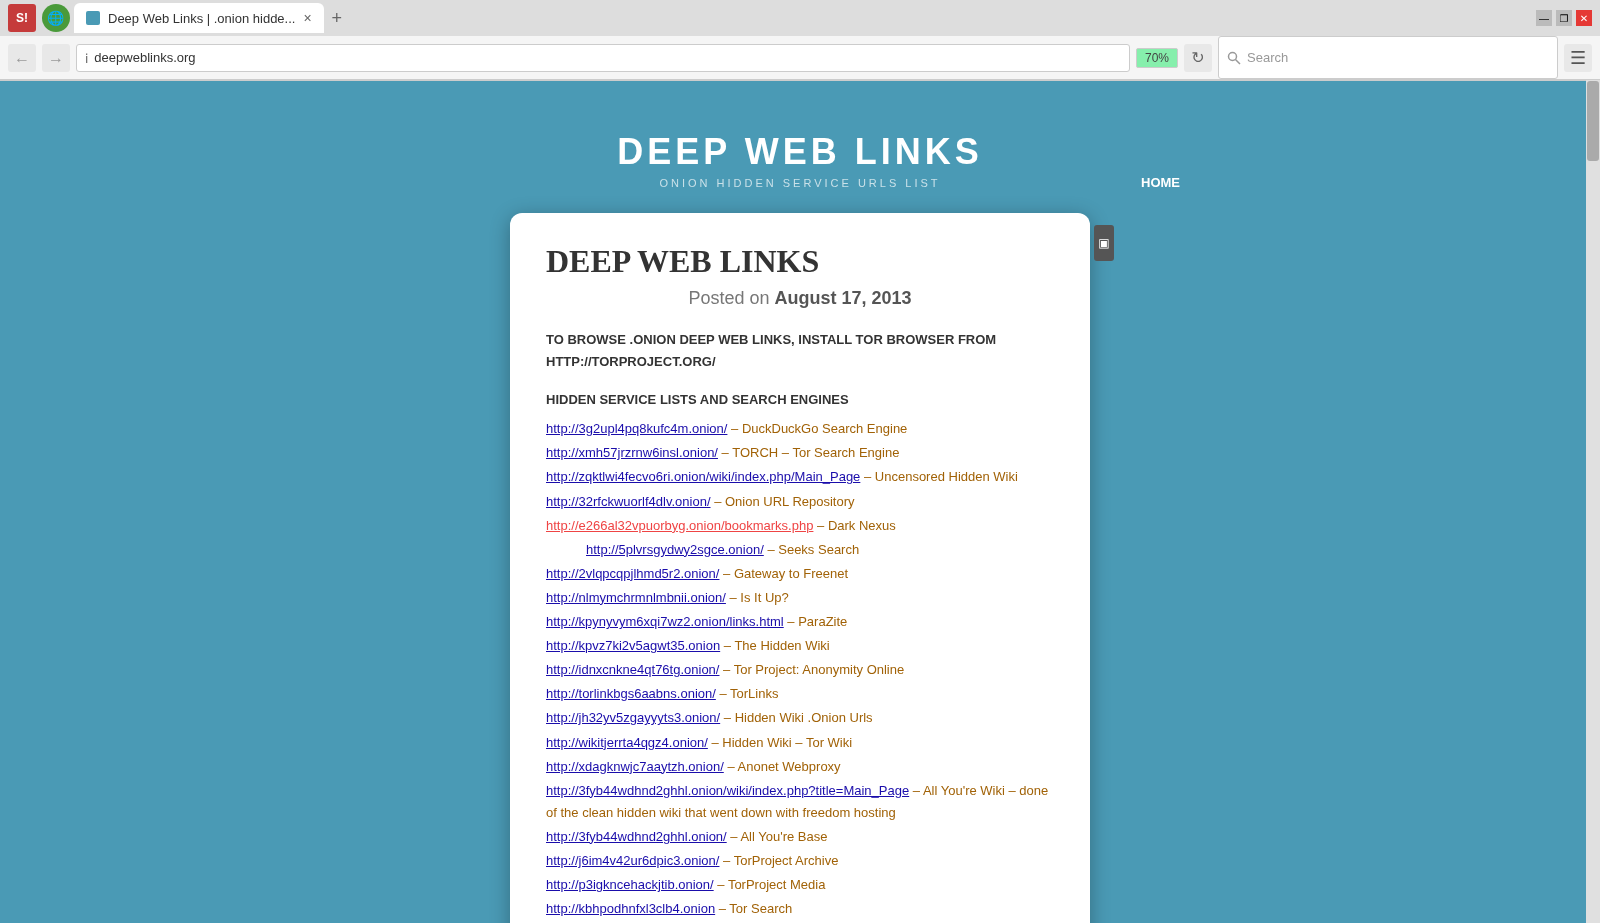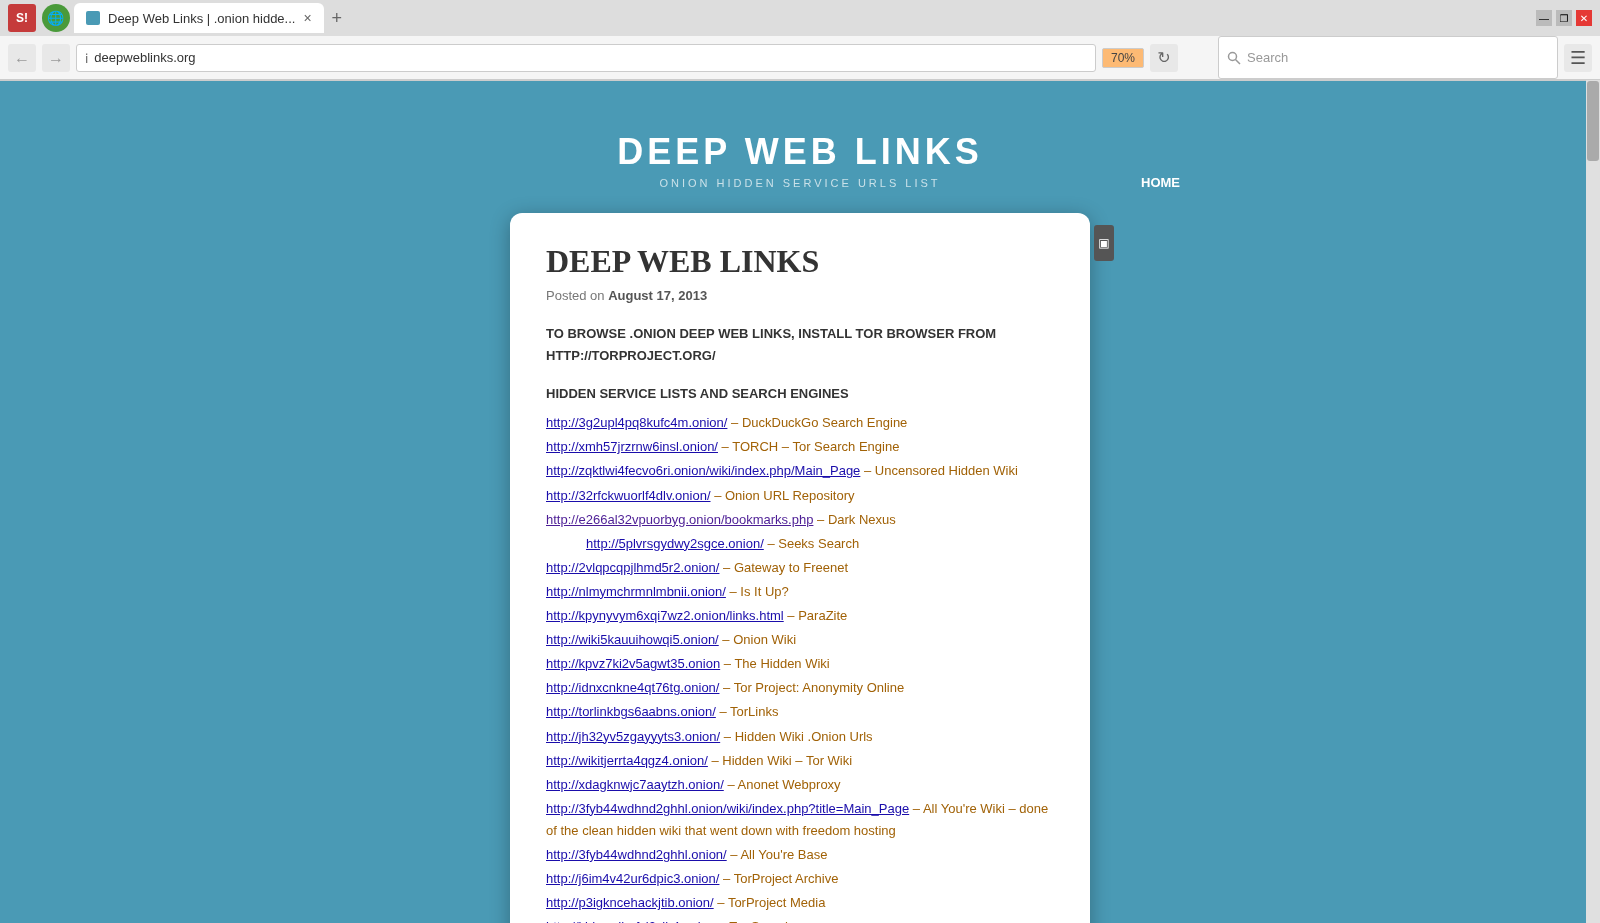--- a/index.html
+++ b/index.html
@@ -17,42 +17,42 @@
     .win-btn.maximize { background: #bbb; }
     .win-btn.close { background: #e53935; color: white; }
 
     .nav-bar { background: #f5f5f5; display: flex; align-items: center; padding: 4px 8px; gap: 6px; height: 44px; border-bottom: 1px solid #ccc; }
     .nav-icon { width: 28px; height: 28px; border-radius: 3px; background: #e8e8e8; display: flex; align-items: center; justify-content: center; cursor: pointer; font-size: 14px; color: #555; border: none; }
     .s-logo { width: 28px; height: 28px; background: #c53b3b; border-radius: 3px; display: flex; align-items: center; justify-content: center; color: white; font-size: 12px; font-weight: bold; }
     .earth-btn { width: 28px; height: 28px; background: #4a9a3a; border-radius: 50%; display: flex; align-items: center; justify-content: center; font-size: 14px; cursor: pointer; }
     .back-btn, .fwd-btn { color: #999; font-size: 16px; }
     .info-icon { color: #666; font-size: 13px; }
     .address-bar { flex: 1; height: 28px; background: white; border: 1px solid #ccc; border-radius: 3px; padding: 0 8px; font-size: 13px; color: #333; display: flex; align-items: center; gap: 6px; }
-    .zoom-level { background: #fdba74; border: 1px solid #ccc; padding: 2px 8px; font-size: 12px; color: #444; border-radius: 2px; }
+    .zoom-level { background: #86efac; border: 1px solid #ccc; padding: 2px 8px; font-size: 12px; color: #444; border-radius: 2px; }
     .refresh-btn { color: #666; font-size: 16px; cursor: pointer; }
-    .search-box { height: 43px; background: white; border: 1px solid #ccc; border-radius: 3px; padding: 0 8px; font-size: 13px; color: #999; display: flex; align-items: center; gap: 6px; min-width: 340px; margin-left: 34px; }
+    .search-box { height: 43px; background: white; border: 1px solid #ccc; border-radius: 3px; padding: 0 8px; font-size: 13px; color: #999; display: flex; align-items: center; gap: 6px; min-width: 340px; }
     .menu-btn { font-size: 18px; color: #555; cursor: pointer; padding: 0 6px; }
 
     
     .page-content { background: #4a9ab5; padding: 30px 0 60px; display: flex; flex-direction: column; align-items: center; }
     .site-title { font-size: 36px; font-weight: bold; color: white; letter-spacing: 4px; font-family: 'Arial Black', Arial, sans-serif; }
     .site-subtitle { font-size: 11px; color: rgba(255,255,255,0.7); letter-spacing: 3px; margin-top: 4px; }
 
     .site-header-wrapper { width: 100%; display: flex; justify-content: center; align-items: flex-start; padding-top: 20px; position: relative; }
     .header-center { text-align: center; }
     .home-link { color: white; font-size: 13px; font-weight: bold; text-decoration: none; position: absolute; top: 20px; right: 420px; margin-top: 44px; }
 
     
     .article-card { background: white; border-radius: 12px; width: 580px; padding: 30px 36px; position: relative; box-shadow: 0 4px 20px rgba(0,0,0,0.3); }
     .article-card-wrapper { position: relative; }
     .scroll-indicator { position: absolute; right: -24px; top: 12px; background: #555; width: 20px; height: 36px; border-radius: 3px; display: flex; align-items: center; justify-content: center; }
     .scroll-icon { color: white; font-size: 12px; }
 
     .article-title { font-size: 32px; font-weight: bold; color: #333; margin-bottom: 8px; font-family: Georgia, serif; }
-    .article-meta { font-size: 13px; color: #777; margin-bottom: 20px; }
+    .article-meta { font-size: 18px; color: #777; margin-bottom: 20px; text-align: center; }
     .article-meta strong { font-weight: bold; color: #555; }
 
     .article-body { font-size: 13px; line-height: 1.7; color: #333; }
     .article-body p { margin-bottom: 10px; }
     .article-body a { color: #1a0dab; text-decoration: underline; }
     .article-body .section-header { font-weight: bold; font-size: 13px; margin-top: 16px; margin-bottom: 7px; }
     .article-body .link-item { display: block; margin-bottom: 2px; font-size: 13px; }
     .article-body .link-url { color: #1a0dab; text-decoration: underline; }
     .article-body .link-desc { color: #a16207; }
 
@@ -122,26 +122,25 @@
       <div class="article-body">
         <p class="bold-text">TO BROWSE .ONION DEEP WEB LINKS, INSTALL TOR BROWSER FROM HTTP://TORPROJECT.ORG/</p>
 
         <p class="section-header">HIDDEN SERVICE LISTS AND SEARCH ENGINES</p>
 
         <div id="links-container">
             <div class="link-item"><span class="link-url" style="color:#1a0dab;text-decoration:underline;cursor:pointer;">http://3g2upl4pq8kufc4m.onion/</span><span class="link-desc"> – DuckDuckGo Search Engine</span></div>
             <div class="link-item"><span class="link-url" style="color:#1a0dab;text-decoration:underline;cursor:pointer;">http://xmh57jrzrnw6insl.onion/</span><span class="link-desc"> – TORCH – Tor Search Engine</span></div>
             <div class="link-item"><a class="link-url" href="#">http://zqktlwi4fecvo6ri.onion/wiki/index.php/Main_Page</a><span class="link-desc"> – Uncensored Hidden Wiki</span></div>
             <div class="link-item"><span class="link-url" style="color:#1a0dab;text-decoration:underline;cursor:pointer;">http://32rfckwuorlf4dlv.onion/</span><span class="link-desc"> – Onion URL Repository</span></div>
-            <div class="link-item"><span class="link-url" style="color:#4c1d95;text-decoration:underline;cursor:pointer;">http://e266al32vpuorbyg.onion/bookmarks.php</span><span class="link-desc"> – Dark Nexus</span></div>
+            <div class="link-item"><span class="link-url" style="color:#ef4444;text-decoration:underline;cursor:pointer;">http://e266al32vpuorbyg.onion/bookmarks.php</span><span class="link-desc"> – Dark Nexus</span></div>
             <div class="link-item"><span class="link-url" style="color:#1a0dab;text-decoration:underline;cursor:pointer;padding-left:40px;">http://5plvrsgydwy2sgce.onion/</span><span class="link-desc"> – Seeks Search</span></div>
             <div class="link-item"><span class="link-url" style="color:#1a0dab;text-decoration:underline;cursor:pointer;">http://2vlqpcqpjlhmd5r2.onion/</span><span class="link-desc"> – Gateway to Freenet</span></div>
             <div class="link-item"><span class="link-url" style="color:#1a0dab;text-decoration:underline;cursor:pointer;">http://nlmymchrmnlmbnii.onion/</span><span class="link-desc"> – Is It Up?</span></div>
             <div class="link-item"><span class="link-url" style="color:#1a0dab;cursor:pointer;">http://kpynyvym6xqi7wz2.onion/links.html</span><span class="link-desc"> – ParaZite</span></div>
-            <div class="link-item"><span class="link-url" style="color:#1a0dab;text-decoration:underline;cursor:pointer;">http://wiki5kauuihowqi5.onion/</span><span class="link-desc"> – Onion Wiki</span></div>
             <div class="link-item"><span class="link-url" style="color:#1a0dab;text-decoration:underline;cursor:pointer;">http://kpvz7ki2v5agwt35.onion</span><span class="link-desc"> – The Hidden Wiki</span></div>
             <div class="link-item"><span class="link-url" style="color:#1a0dab;text-decoration:underline;cursor:pointer;">http://idnxcnkne4qt76tg.onion/</span><span class="link-desc"> – Tor Project: Anonymity Online</span></div>
             <div class="link-item"><span class="link-url" style="color:#1a0dab;text-decoration:underline;cursor:pointer;">http://torlinkbgs6aabns.onion/</span><span class="link-desc"> – TorLinks</span></div>
             <div class="link-item"><span class="link-url" style="color:#1a0dab;text-decoration:underline;cursor:pointer;">http://jh32yv5zgayyyts3.onion/</span><span class="link-desc"> – Hidden Wiki .Onion Urls</span></div>
             <div class="link-item"><span class="link-url" style="color:#1a0dab;text-decoration:underline;cursor:pointer;">http://wikitjerrta4qgz4.onion/</span><span class="link-desc"> – Hidden Wiki – Tor Wiki</span></div>
             <div class="link-item"><span class="link-url" style="color:#1a0dab;text-decoration:underline;cursor:pointer;">http://xdagknwjc7aaytzh.onion/</span><span class="link-desc"> – Anonet Webproxy</span></div>
             <div class="link-item"><span class="link-url" style="color:#1a0dab;text-decoration:underline;cursor:pointer;">http://3fyb44wdhnd2ghhl.onion/wiki/index.php?title=Main_Page</span><span class="link-desc"> – All You're Wiki – done of the clean hidden wiki that went down with freedom hosting</span></div>
             <div class="link-item"><span class="link-url" style="color:#1a0dab;text-decoration:underline;cursor:pointer;">http://3fyb44wdhnd2ghhl.onion/</span><span class="link-desc"> – All You're Base</span></div>
             <div class="link-item"><span class="link-url" style="color:#1a0dab;text-decoration:underline;cursor:pointer;">http://j6im4v42ur6dpic3.onion/</span><span class="link-desc"> – TorProject Archive</span></div>
             <div class="link-item"><span class="link-url" style="color:#1a0dab;text-decoration:underline;cursor:pointer;">http://p3igkncehackjtib.onion/</span><span class="link-desc"> – TorProject Media</span></div>

